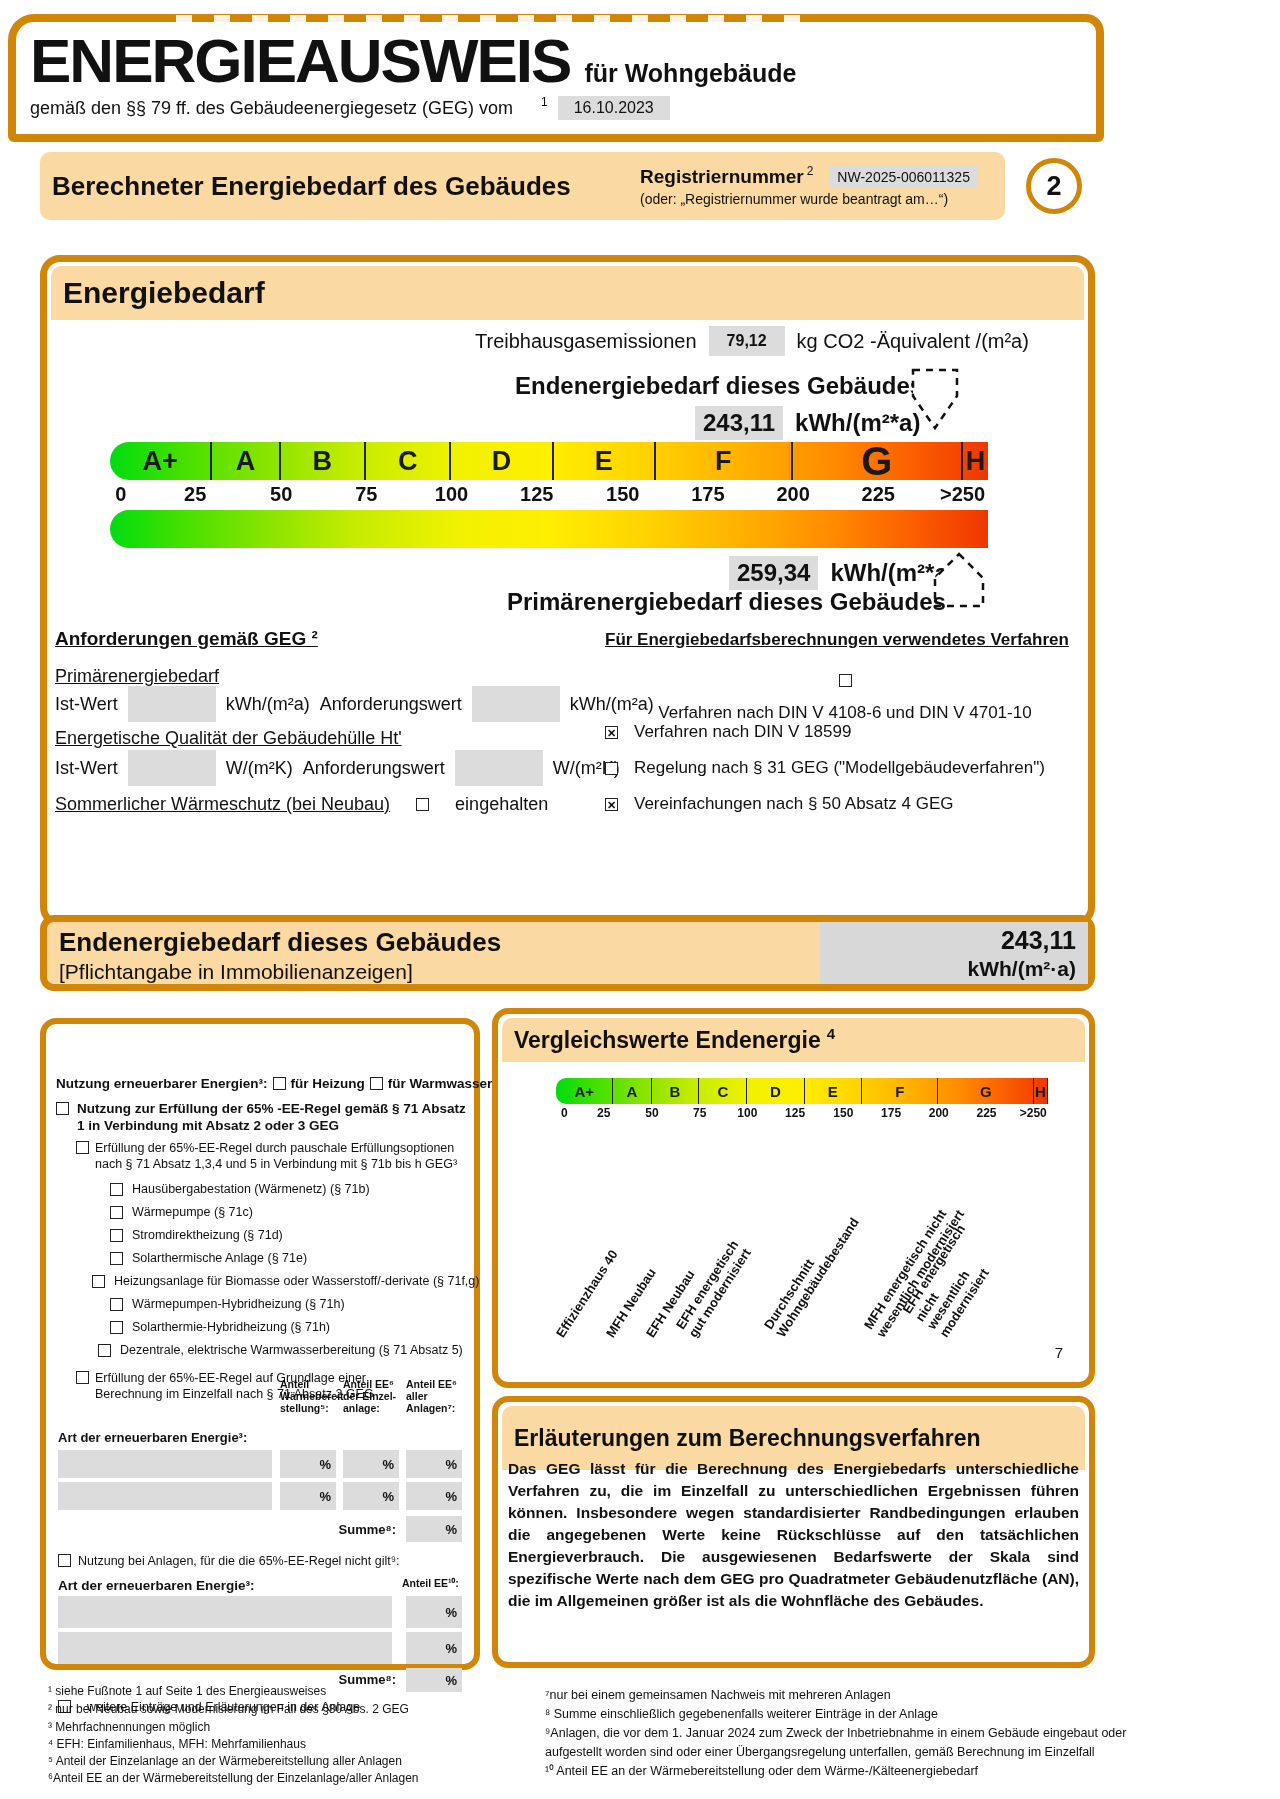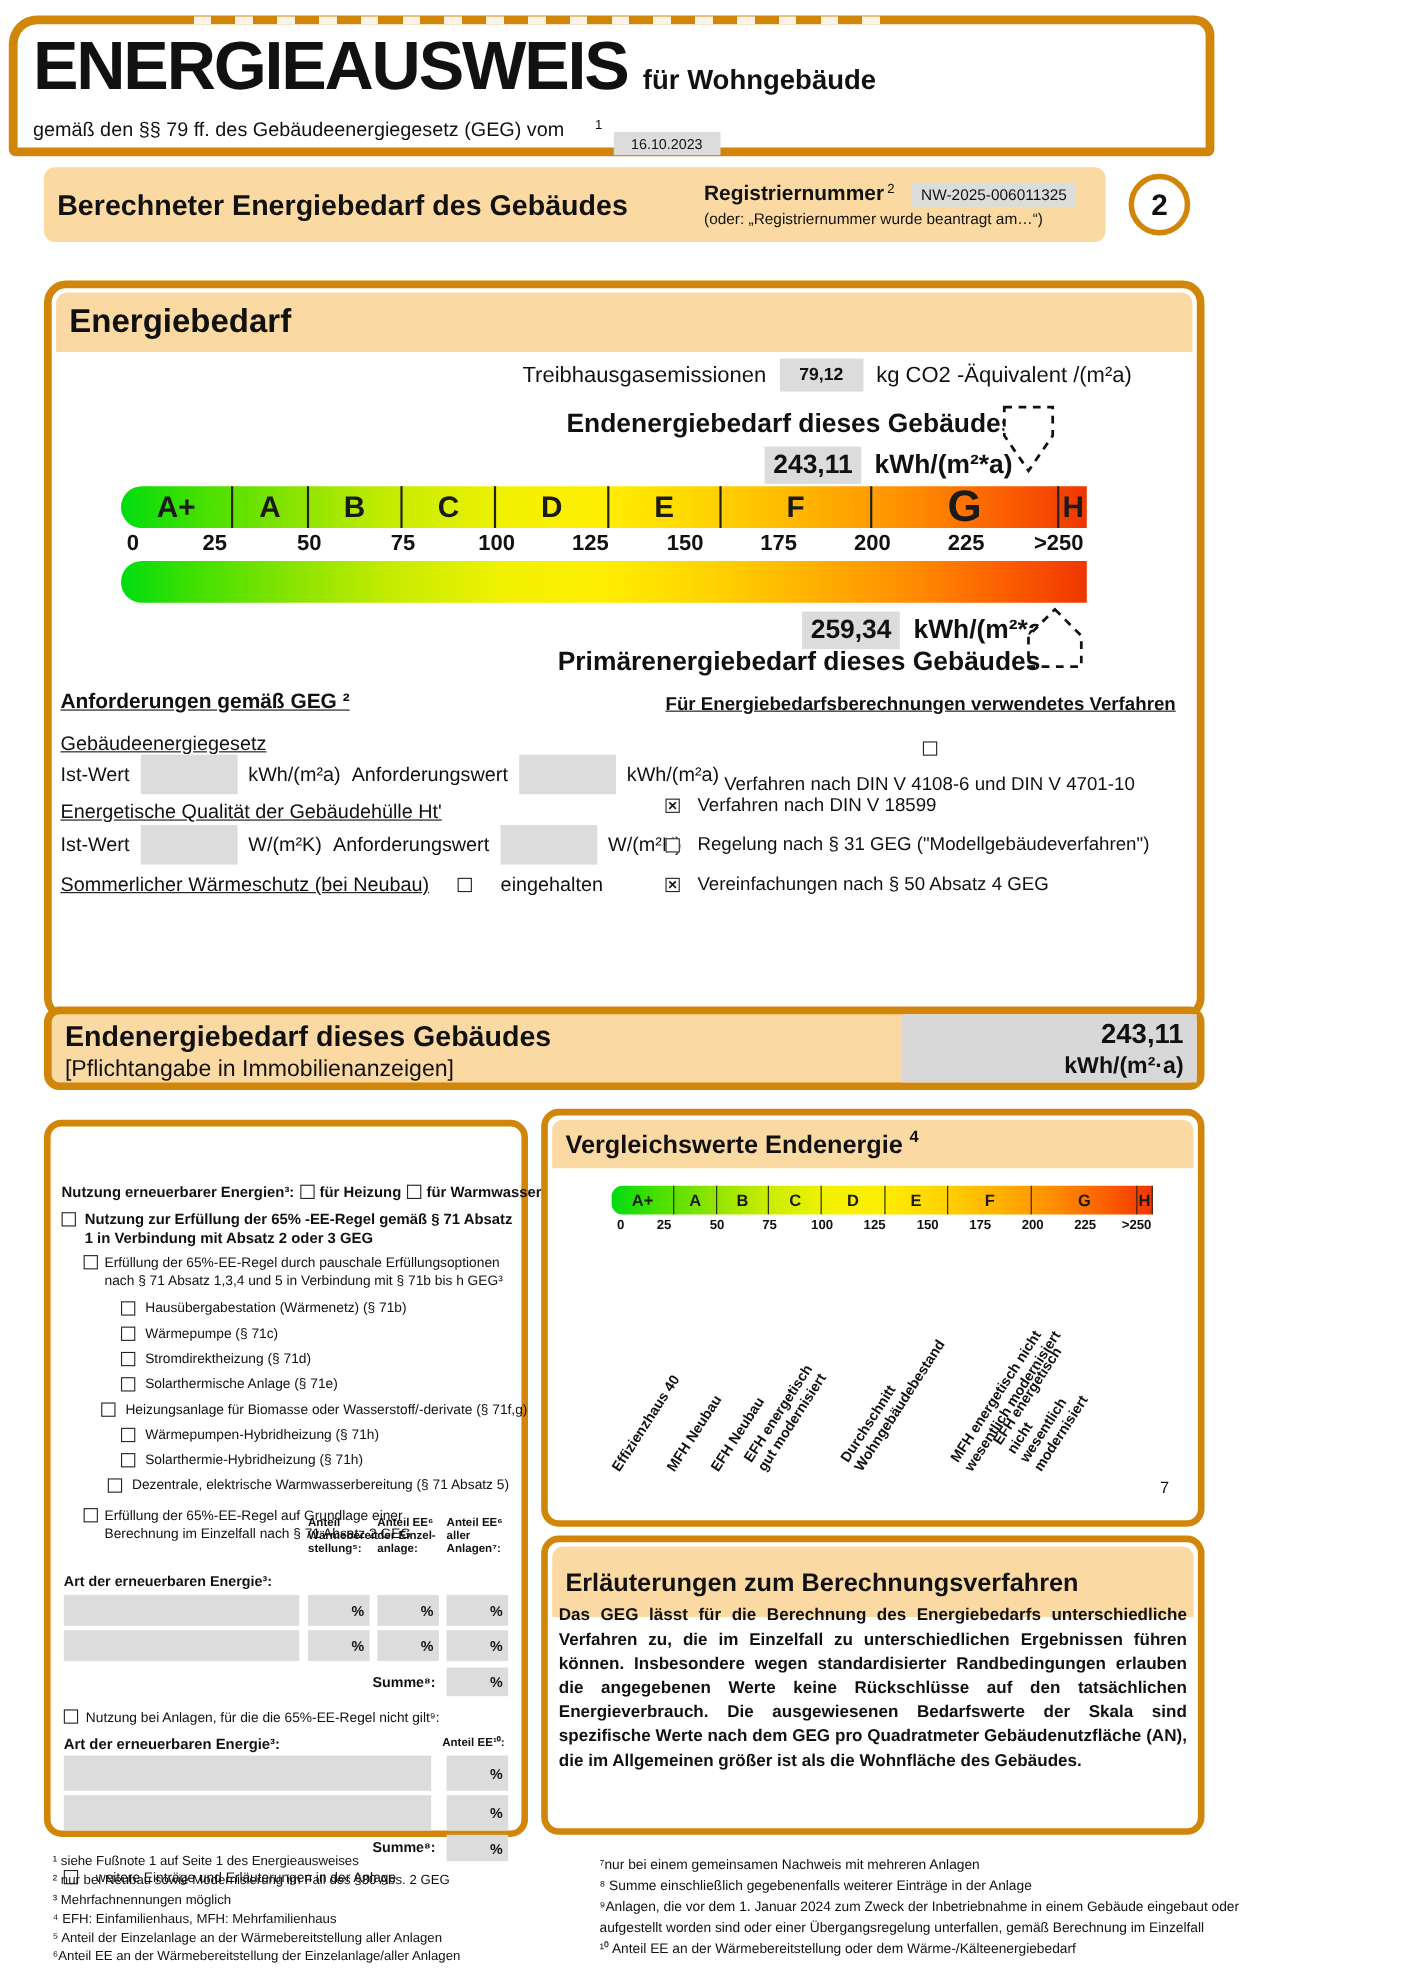--- a/index.html
+++ b/index.html
@@ -16,21 +16,21 @@
   .header-frame { position:absolute; left:8px; top:14px; width:1096px; height:128px;
     border:8px solid var(--orange); border-radius:26px 18px 6px 6px; background:#fff; }
   .wm-strip { position:absolute; left:160px; top:-7px; width:640px; height:7px;
     background:repeating-linear-gradient(90deg, rgba(255,255,255,.9) 0 16px, rgba(209,134,10,0) 16px 38px); }
   .hd-inner { position:absolute; left:14px; top:6px; right:10px; }
   .hd-titlerow { display:flex; align-items:baseline; }
   .hd-title { font-size:62px; font-weight:bold; letter-spacing:-2px; line-height:66px; }
   .hd-sub { font-size:25px; font-weight:bold; margin-left:14px; }
   .hd-lawrow { margin-top:2px; font-size:18px; display:flex; align-items:center; }
   .hd-lawfn { font-size:12px; vertical-align:super; margin-left:28px; position:relative; top:-6px; }
-  .hd-date { background:var(--box); padding:3px 16px; font-size:13px; margin-left:10px;margin-top:24px; }
+  .hd-date { background:var(--box); padding:3px 16px; font-size:16px; margin-left:10px; }
 
   
   .secbar { position:absolute; left:40px; top:152px; width:965px; height:68px;
     background:var(--lo); border-radius:10px; display:flex; align-items:center; }
   .secbar-title { font-size:26px; font-weight:bold; padding-left:12px; width:600px; }
   .reg-block { font-size:14px; }
   .reg-line { display:flex; align-items:center; }
   .reg-label { font-size:19px; font-weight:bold; }
   .reg-fn { font-size:12px; position:relative; top:-6px; margin-left:3px; }
   .reg-value { background:var(--box); font-size:14px; padding:3px 8px; margin-left:16px; }
@@ -224,21 +224,21 @@
     <div class="abs bigval-row" style="top:294px; left:668px;padding-left:14px;">
       <span class="valbox-b">259,34</span>
       <span class="bigunit">kWh/(m²*a)</span>
     </div>
     <svg class="marker" style="top:288px; left:884px;" width="56" height="62">
       <polygon points="28,4 52,28 52,56 4,56 4,28" fill="#fff" stroke="#111" stroke-width="2.5" stroke-dasharray="7 6"></polygon>
     </svg>
     <div class="abs prim-label">Primärenergiebedarf dieses Gebäudes</div>
 
     <div class="abs anf-title">Anforderungen gemäß GEG ²</div>
-    <div class="abs anf-sub" style="top:404px; left:8px;">Gebäudeenergiegesetz</div>
+    <div class="abs anf-sub" style="top:404px; left:8px;">Primärenergiebedarf</div>
     <div class="abs anf-row" style="top:424px; left:8px;">
       <span>Ist-Wert</span>
       <span class="inputbox"></span>
       <span>kWh/(m²a)</span>
       <span>Anforderungswert</span>
       <span class="inputbox"></span>
       <span>kWh/(m²a)</span>
     </div>
     <div class="abs anf-sub" style="top:466px; left:8px;">Energetische Qualität der Gebäudehülle Ht'</div>
     <div class="abs anf-row" style="top:488px; left:8px;">

